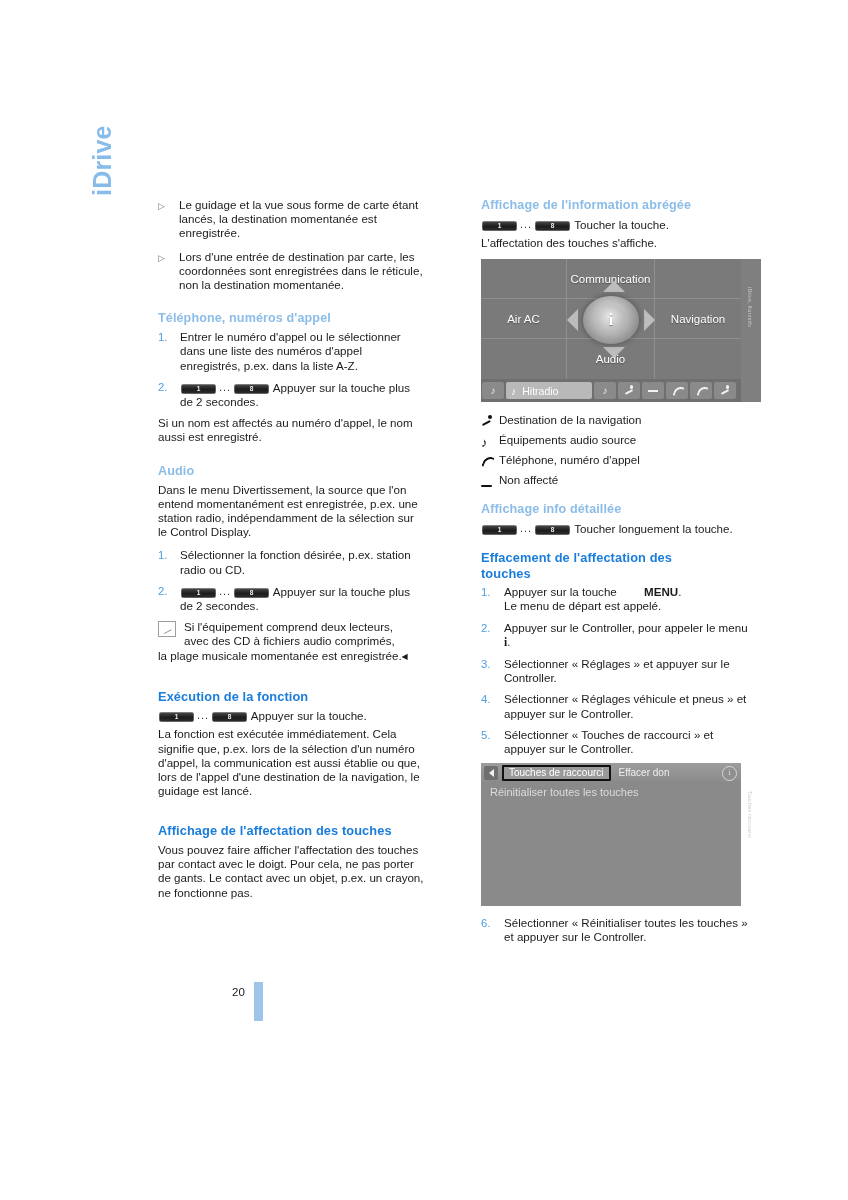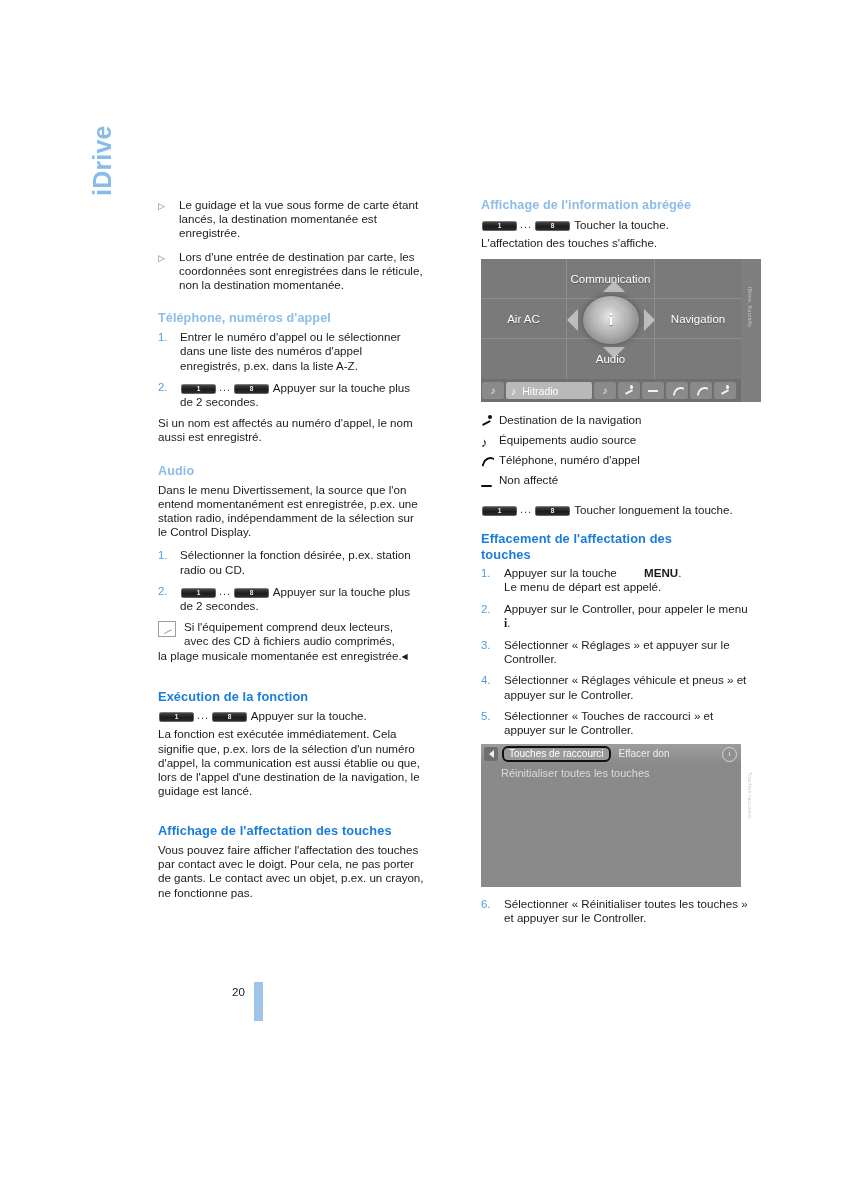--- a/index.html
+++ b/index.html
@@ -192,35 +192,35 @@
   }
   .s2-back{
     width:14px;height:14px;background:#6f6f6f;border-radius:2px;
     display:flex;align-items:center;justify-content:center;
   }
   .s2-back i{
     width:0;height:0;border-top:4px solid transparent;border-bottom:4px solid transparent;
     border-right:5px solid #f0f0f0;display:block;
   }
   .s2-tab-sel{
-    height:16px;border:2px solid #111;border-radius:6px;background:#9a9a9a;
+    height:16px;border:2px solid #111;border-radius:1px;background:#9a9a9a;
     color:#ffffff;font-size:10px;display:flex;align-items:center;padding:0 5px;
     box-sizing:border-box;
   }
   .s2-tab{
     height:16px;color:#efefef;font-size:10px;display:flex;align-items:center;padding:0 4px;
   }
   .s2-info{
     position:absolute;right:4px;top:3px;width:13px;height:13px;border-radius:50%;
     background:#8f8f8f;border:1.2px solid #d8d8d8;color:#e8e8e8;
     font-size:8px;line-height:11px;text-align:center;font-family:"Liberation Serif", serif;
   }
   .s2-row{
     position:absolute;left:0;top:19px;width:260px;height:20px;
-    color:#dcdcdc;font-size:11px;display:flex;align-items:center;padding-left:20px;
+    color:#dcdcdc;font-size:11px;display:flex;align-items:center;padding-left:9px;
     box-sizing:border-box;
   }
   .s2-credit{
     position:absolute;right:0px;top:28px;width:11px;height:110px;
     font-size:5px;color:#c9c9c9;writing-mode:vertical-rl;letter-spacing:.4px;overflow:hidden;
   }
 
   
   .folio{position:absolute;left:232px;top:986px;font-size:11.5px;color:#1b1b1b;}
   .folio-bar{position:absolute;left:254px;top:982px;width:9px;height:39px;background:#9ec4ea;}
@@ -378,20 +378,21 @@
       <div class="leg-ico"><i class="ico-phone"></i></div>
       <div class="leg-txt">Téléphone, numéro d'appel</div>
     </div>
     <div class="leg-item">
       <div class="leg-ico"><i class="ico-dash"></i></div>
       <div class="leg-txt">Non affecté</div>
     </div>
 
     <div class="spacer-sm"></div>
 
+    <div class="h-light">Affichage info détaillée</div>
     <div class="keyline">
       <span class="keybtn"><span>1</span></span><span class="dots">...</span><span class="keybtn"><span>8</span></span>
       <span>Toucher longuement la touche.</span>
     </div>
 
     <div class="spacer-sm"></div>
 
     <div class="h-strong" style="margin-bottom:0">Effacement de l'affectation des</div>
     <div class="h-strong">touches</div>
 

